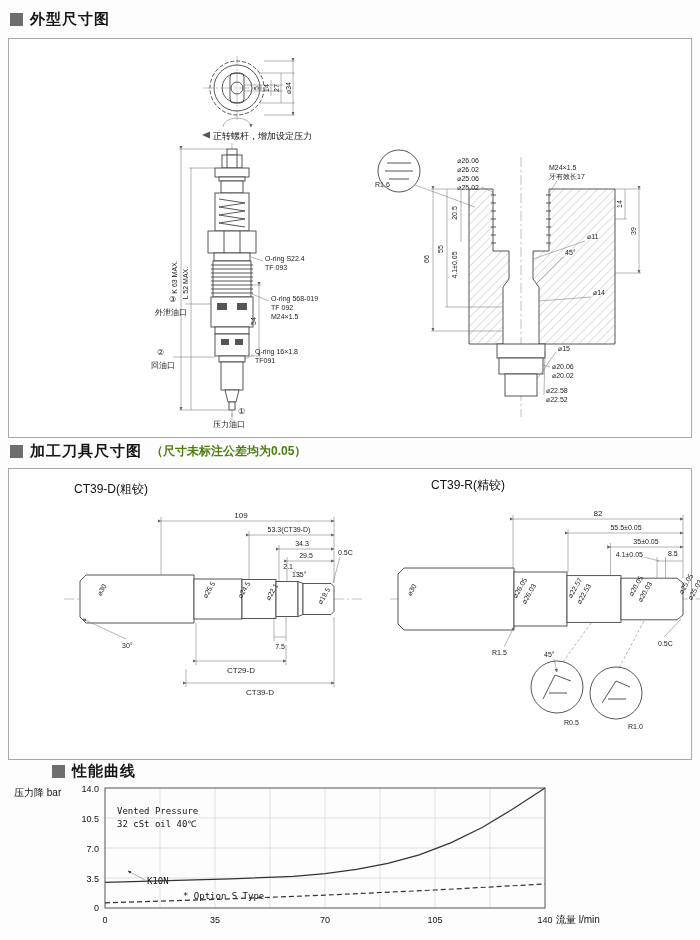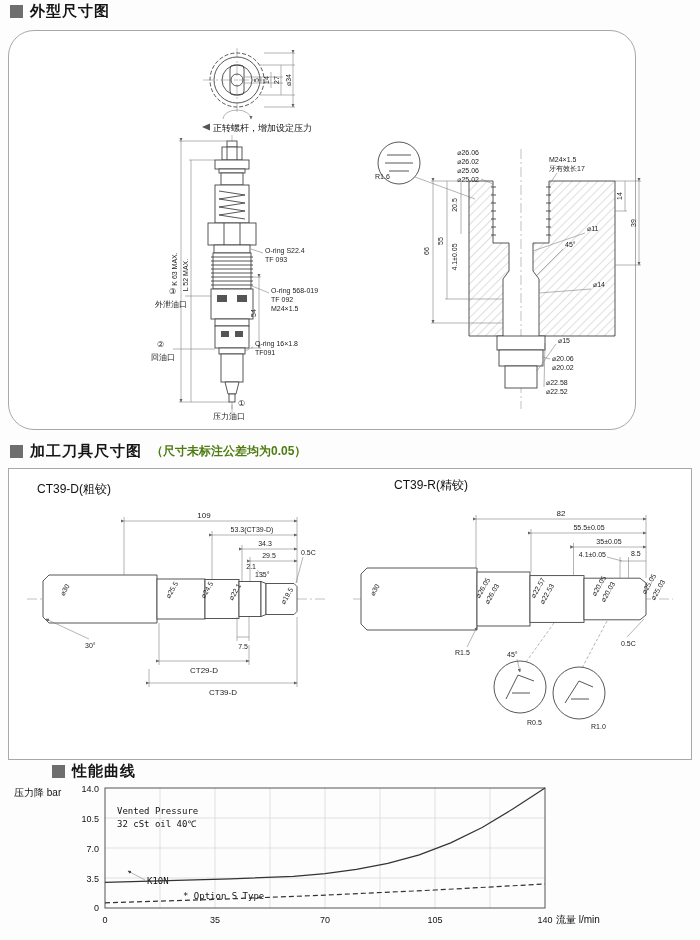--- a/index.html
+++ b/index.html
@@ -26,26 +26,26 @@
   .cl { stroke:#999; stroke-width:0.6; fill:none; stroke-dasharray:10 3 2 3; }
   .grid { stroke:#c4c4c4; stroke-width:0.5; }
   .frame { stroke:#555; stroke-width:1; fill:none; }
   .hatchfill { fill:url(#hatch); stroke:#444; stroke-width:0.9; }
 </style>
 </head>
 <body>
 
 <div id="page">
 
-  <div class="sec-header" style="left:10px; top:2px;">
+  <div class="sec-header" style="left:10px; top:10px;">
     <span class="sq"></span>
     <h2>外型尺寸图</h2>
   </div>
 
-  <div class="panel" style="left:8px; top:30px; width:628px; height:400px;border-radius:26px;">
+  <div class="panel" style="left:8px; top:38px; width:684px; height:400px;">
     <svg width="682" height="398" viewBox="0 0 682 398">
       <defs>
         <pattern id="hatch" width="6" height="6" patternUnits="userSpaceOnUse" patternTransform="rotate(45)">
           <line x1="0" y1="0" x2="0" y2="6" stroke="#9aa0a6" stroke-width="0.7"></line>
         </pattern>
         <marker id="arr1" markerWidth="7" markerHeight="6" refX="6" refY="3" orient="auto">
           <path d="M0,0 L7,3 L0,6 Z" fill="#666"></path>
         </marker>
       </defs>
 
@@ -238,21 +238,21 @@
       </g>
     </svg>
   </div>
 
   <div class="sec-header" style="left:10px; top:442px;">
     <span class="sq"></span>
     <h2>加工刀具尺寸图</h2>
     <span class="note">（尺寸未标注公差均为0.05）</span>
   </div>
 
-  <div class="panel" style="left:8px; top:468px; width:684px; height:292px;">
+  <div class="panel" style="left:8px; top:468px; width:684px; height:292px;padding-left:37px;">
     <svg width="682" height="290" viewBox="0 0 682 290">
       <defs>
         <marker id="arr2" markerWidth="7" markerHeight="6" refX="6" refY="3" orient="auto">
           <path d="M0,0 L7,3 L0,6 Z" fill="#666"></path>
         </marker>
       </defs>
 
       <g>
         <text class="t12" x="28" y="24">CT39-D(粗铰)</text>
         <line class="cl" x1="18" y1="130" x2="318" y2="130"></line>

